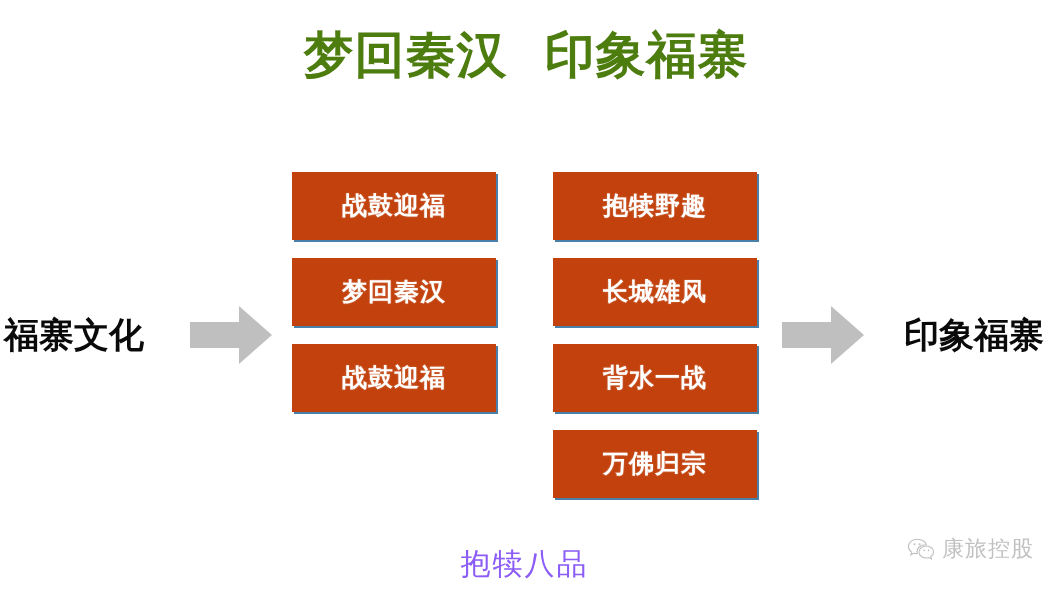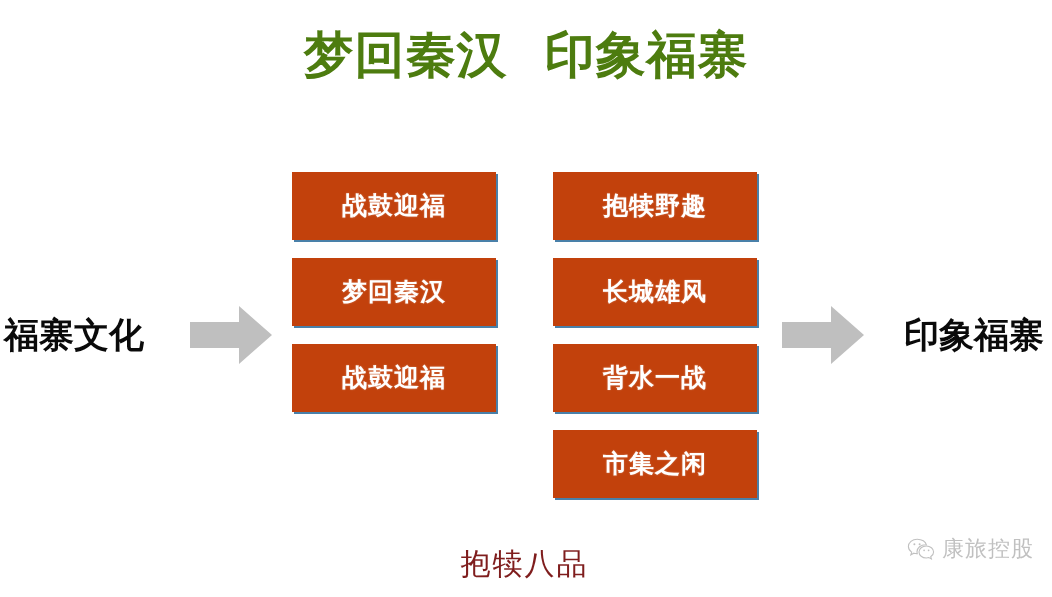--- a/index.html
+++ b/index.html
@@ -105,21 +105,21 @@
   
   #caption {
     position: absolute;
     left: 292px;
     top: 545px;
     width: 465px;
     text-align: center;
     font-size: 30px;
     line-height: 38px;
     font-weight: normal;
-    color: #7f1d1d;
+    color: #8b5cf6;
     letter-spacing: 2px;
     white-space: nowrap;
   }
 
   
   #watermark {
     position: absolute;
     right: 18px;
     top: 536px;
     display: flex;
@@ -180,21 +180,21 @@
 
     <div class="feature-box">
       <span class="feature-box-label">长城雄风</span>
     </div>
 
     <div class="feature-box">
       <span class="feature-box-label">背水一战</span>
     </div>
 
     <div class="feature-box">
-      <span class="feature-box-label">市集之闲</span>
+      <span class="feature-box-label">万佛归宗</span>
     </div>
   </div>
 
   <div class="block-arrow" id="arrow-right">
     <svg viewBox="0 0 82 62" xmlns="http://www.w3.org/2000/svg">
       <polygon points="0,18 49,18 49,2 82,31 49,60 49,44 0,44" fill="#bfbfbf"></polygon>
     </svg>
   </div>
 
   <div class="side-label" id="label-output">印象福寨</div>

